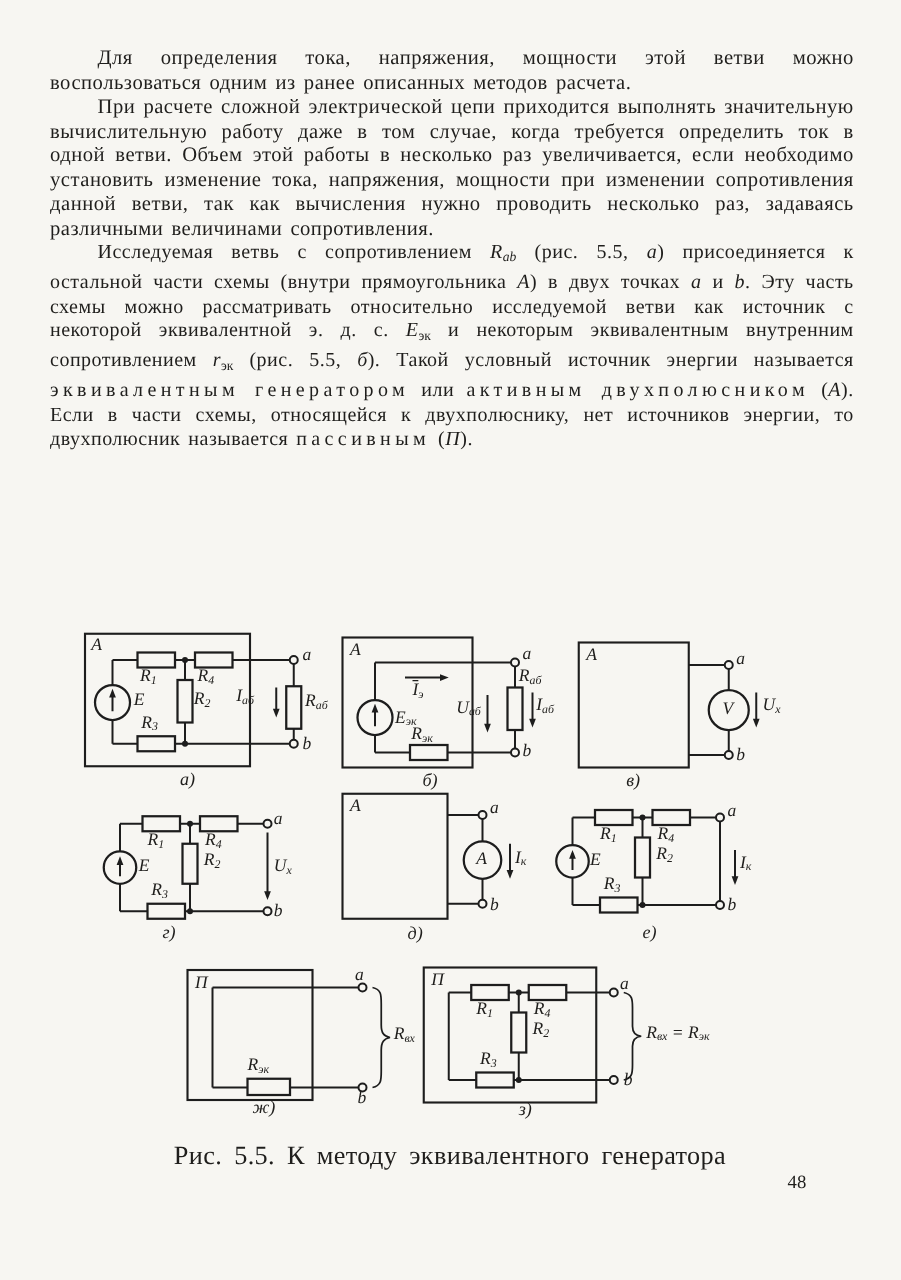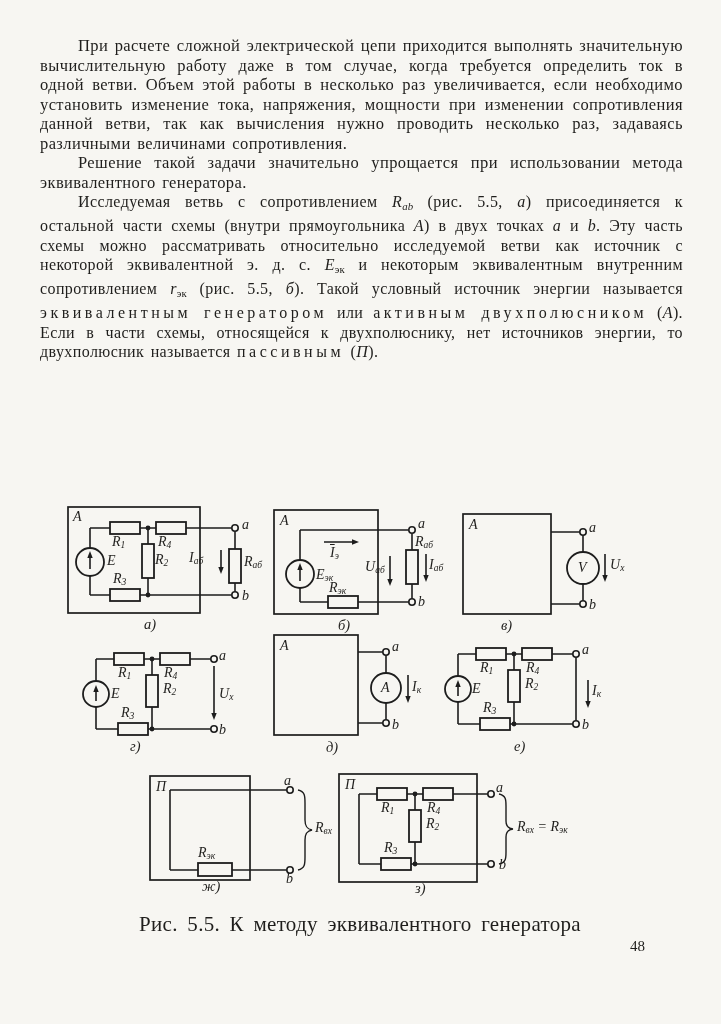--- a/index.html
+++ b/index.html
@@ -31,22 +31,22 @@
   .fig-caption{position:absolute;left:120px;top:412px;width:480px;text-align:center;
         font-size:21px;word-spacing:4px;letter-spacing:0.3px;}
   .page-num{position:absolute;left:630px;top:938px;font-size:15px;}
 </style>
 </head>
 <body>
 
 <div class="page">
 
   <div class="text-block">
+    <p class="para">Для определения тока, напряжения, мощности этой ветви можно воспользоваться одним из ранее описанных методов расчета.</p>
     <p class="para">При расчете сложной электрической цепи приходится выполнять значительную вычислительную работу даже в том случае, когда требуется определить ток в одной ветви. Объем этой работы в несколько раз увеличивается, если необходимо установить изменение тока, напряжения, мощности при изменении сопротивления данной ветви, так как вычисления нужно проводить несколько раз, задаваясь различными величинами сопротивления.</p>
-    <p class="para">Решение такой задачи значительно упрощается при использовании метода эквивалентного генератора.</p>
     <p class="para p4"><span>Исследуемая ветвь с сопротивлением </span><span class="i">R</span><span class="i sb">ab</span><span> (рис. 5.5, </span><span class="i">а</span><span>) присоединяется к остальной части схемы (внутри прямоугольника </span><span class="i">А</span><span>) в двух точках </span><span class="i">a</span><span> и </span><span class="i">b</span><span>. Эту часть схемы можно рассматривать относительно исследуемой ветви как источник с некоторой эквивалентной э. д. с. </span><span class="i">E</span><span class="sb">эк</span><span> и некоторым эквивалентным внутренним сопротивлением </span><span class="i">r</span><span class="sb">эк</span><span> (рис. 5.5, </span><span class="i">б</span><span>). Такой условный источник энергии называется </span><span class="sp">эквивалентным генератором</span><span> или </span><span class="sp">активным двухполюсником</span><span> (</span><span class="i">А</span><span>). Если в части схемы, относящейся к двухполюснику, нет источников энергии, то двухполюсник называется </span><span class="sp">пассивным</span><span> (</span><span class="i">П</span><span>).</span></p>
   </div>
 
   <div class="figure">
 
     <div class="diag" style="left:58px;top:2px;width:205px;height:133px;">
       <svg width="205" height="133" viewBox="0 0 205 133">
         <rect class="box" x="10" y="5" width="132" height="106"></rect>
         <path class="w" d="M32,26 H52 M82,26 H98 M128,26 H173.8 M32,26 V46 M32,74 V93 M32,93 H52 M82,93 H173.8 M90,26 V42 M90,76 V93 M177,29.2 V47 M177,81 V89.8 M32,67 V53 M163,48 V67"></path>
         <polygon class="ah" points="32,49 29.3,56 34.7,56"></polygon>

